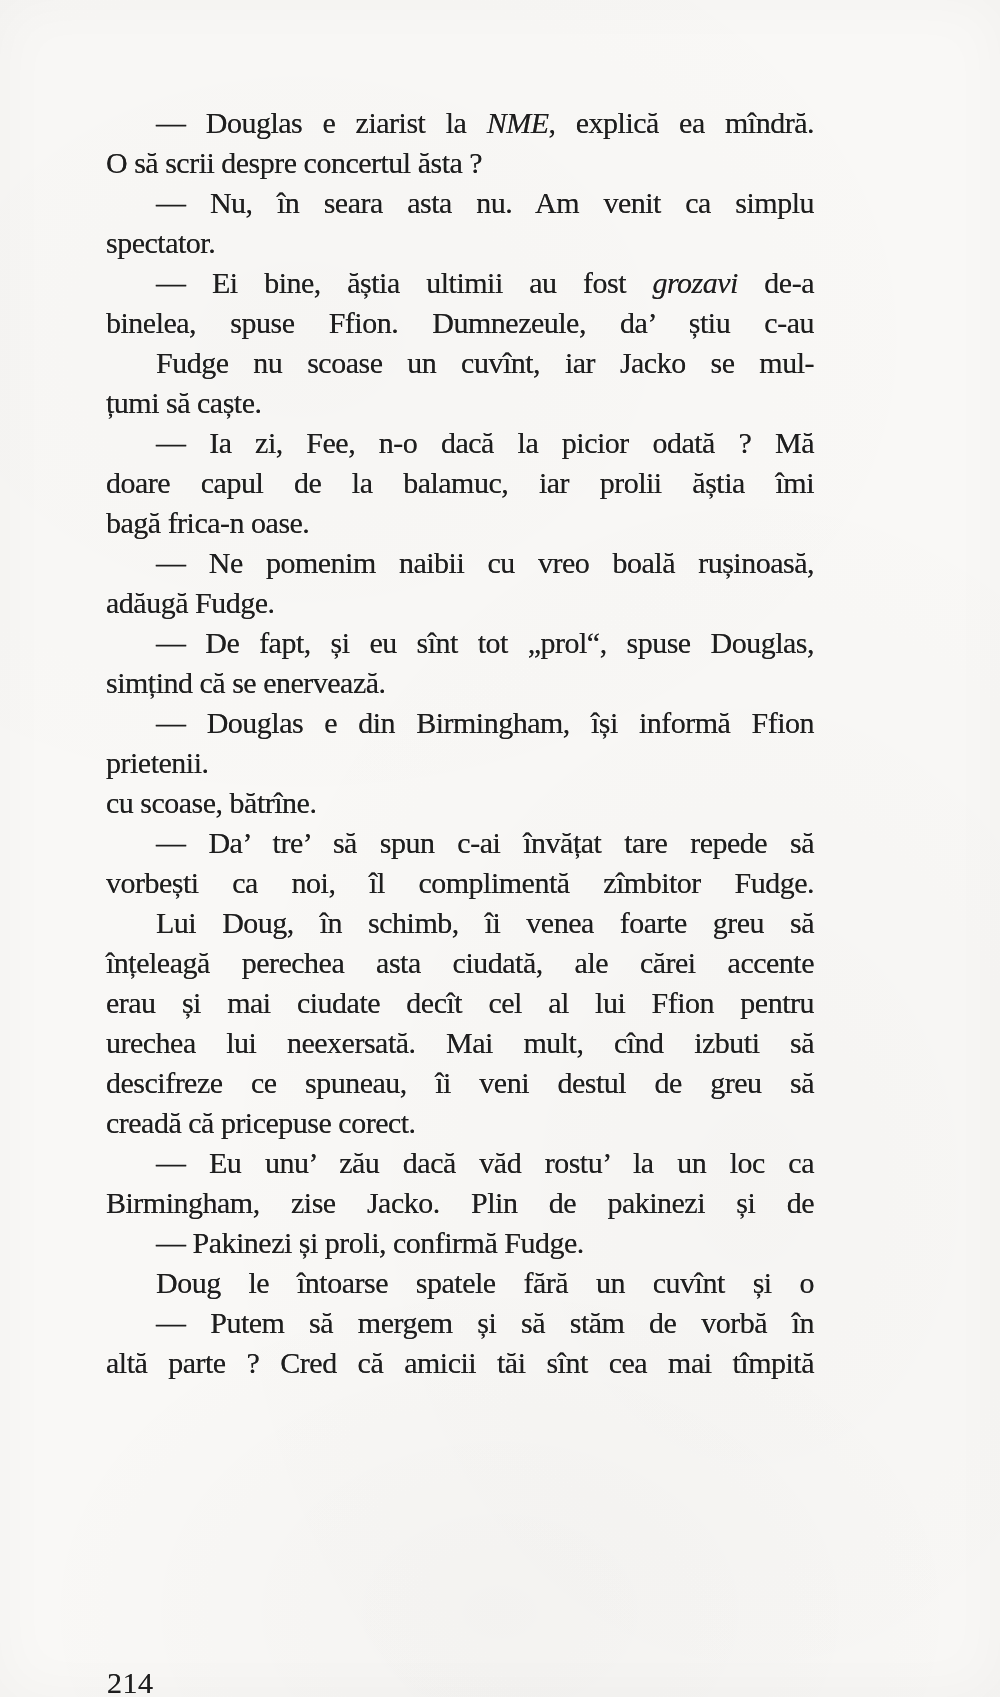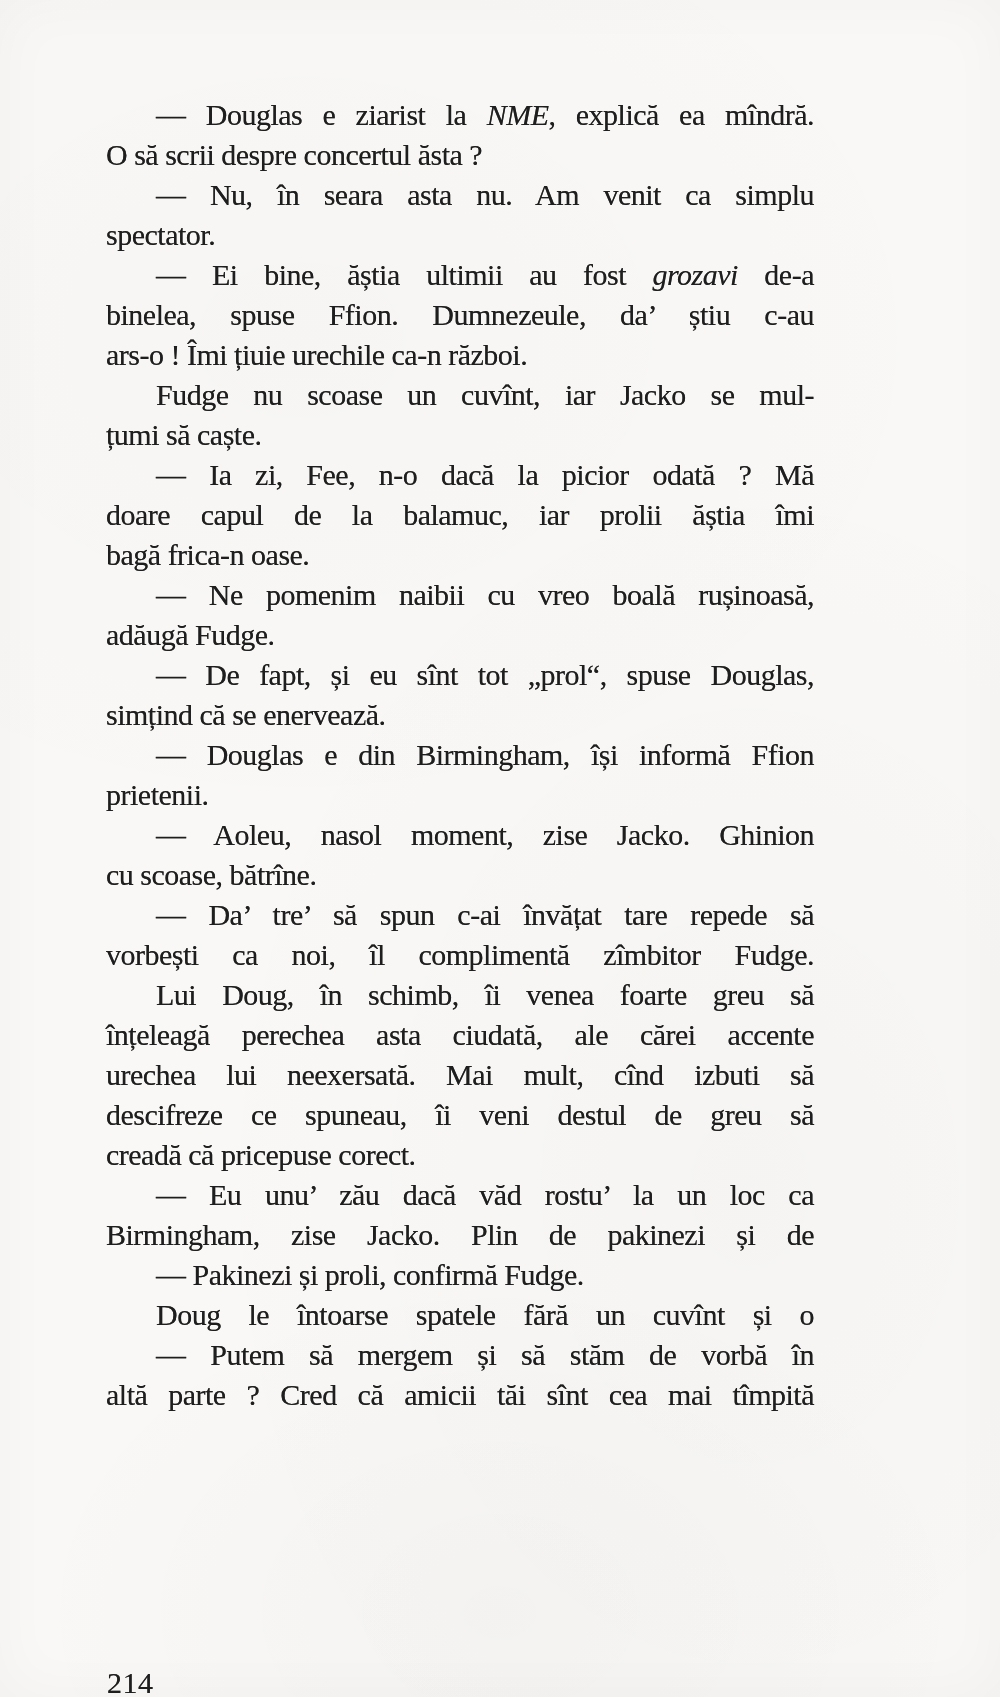--- a/index.html
+++ b/index.html
@@ -19,21 +19,21 @@
       radial-gradient(900px 1200px at 75% 70%, rgba(0,0,0,0.015), rgba(0,0,0,0) 65%),
       radial-gradient(700px 500px at 50% 95%, rgba(0,0,0,0.018), rgba(0,0,0,0) 70%),
       #f9f8f6;
     box-shadow: inset 0 0 60px rgba(0,0,0,0.03);
     font-family: "Liberation Serif", "DejaVu Serif", serif;
     color: #1e1e1e;
   }
   .text-block {
     position: absolute;
     left: 106px;
-    top: 95px;
+    top: 103px;
     width: 708px;
     font-size: 30px;
     line-height: 40px;
     letter-spacing: -0.5px;
     text-shadow: 0 0 0.6px rgba(20,20,20,0.7);
   }
   .line {
     height: 40px;
     text-align: justify;
     text-align-last: justify;
@@ -64,38 +64,37 @@
 <body>
 
 <div class="scan">
   <div class="text-block">
       <div class="line indent"><span>— Douglas e ziarist la </span><span class="em">NME</span><span>, explică ea mîndră.</span></div>
       <div class="line no-justify"><span>O să scrii despre concertul ăsta ?</span></div>
       <div class="line indent"><span>— Nu, în seara asta nu. Am venit ca simplu</span></div>
       <div class="line no-justify"><span>spectator.</span></div>
       <div class="line indent"><span>— Ei bine, ăștia ultimii au fost </span><span class="em">grozavi</span><span> de-a</span></div>
       <div class="line"><span>binelea, spuse Ffion. Dumnezeule, da’ știu c-au</span></div>
-      <div class="line no-justify"><span>ars-o ! Îmi țiuie urechile ca-n război.</span></div>
       <div class="line indent"><span>Fudge nu scoase un cuvînt, iar Jacko se mul-</span></div>
       <div class="line no-justify"><span>țumi să caște.</span></div>
       <div class="line indent"><span>— Ia zi, Fee, n-o dacă la picior odată ? Mă</span></div>
       <div class="line"><span>doare capul de la balamuc, iar prolii ăștia îmi</span></div>
       <div class="line no-justify"><span>bagă frica-n oase.</span></div>
       <div class="line indent"><span>— Ne pomenim naibii cu vreo boală rușinoasă,</span></div>
       <div class="line no-justify"><span>adăugă Fudge.</span></div>
       <div class="line indent"><span>— De fapt, și eu sînt tot „prol“, spuse Douglas,</span></div>
       <div class="line no-justify"><span>simțind că se enervează.</span></div>
       <div class="line indent"><span>— Douglas e din Birmingham, își informă Ffion</span></div>
       <div class="line no-justify"><span>prietenii.</span></div>
-      <div class="line indent"><span>— Aoleu, nasol moment, zise Jacko. Ghinion</span></div>
       <div class="line no-justify"><span>cu scoase, bătrîne.</span></div>
       <div class="line indent"><span>— Da’ tre’ să spun c-ai învățat tare repede să</span></div>
       <div class="line"><span>vorbești ca noi, îl complimentă zîmbitor Fudge.</span></div>
       <div class="line indent"><span>Lui Doug, în schimb, îi venea foarte greu să</span></div>
       <div class="line"><span>înțeleagă perechea asta ciudată, ale cărei accente</span></div>
+      <div class="line"><span>erau și mai ciudate decît cel al lui Ffion pentru</span></div>
       <div class="line"><span>urechea lui neexersată. Mai mult, cînd izbuti să</span></div>
       <div class="line"><span>descifreze ce spuneau, îi veni destul de greu să</span></div>
       <div class="line no-justify"><span>creadă că pricepuse corect.</span></div>
       <div class="line indent"><span>— Eu unu’ zău dacă văd rostu’ la un loc ca</span></div>
       <div class="line"><span>Birmingham, zise Jacko. Plin de pakinezi și de</span></div>
       <div class="line indent no-justify"><span>— Pakinezi și proli, confirmă Fudge.</span></div>
       <div class="line indent"><span>Doug le întoarse spatele fără un cuvînt și o</span></div>
       <div class="line indent"><span>— Putem să mergem și să stăm de vorbă în</span></div>
       <div class="line"><span>altă parte ? Cred că amicii tăi sînt cea mai tîmpită</span></div>
     </div>

